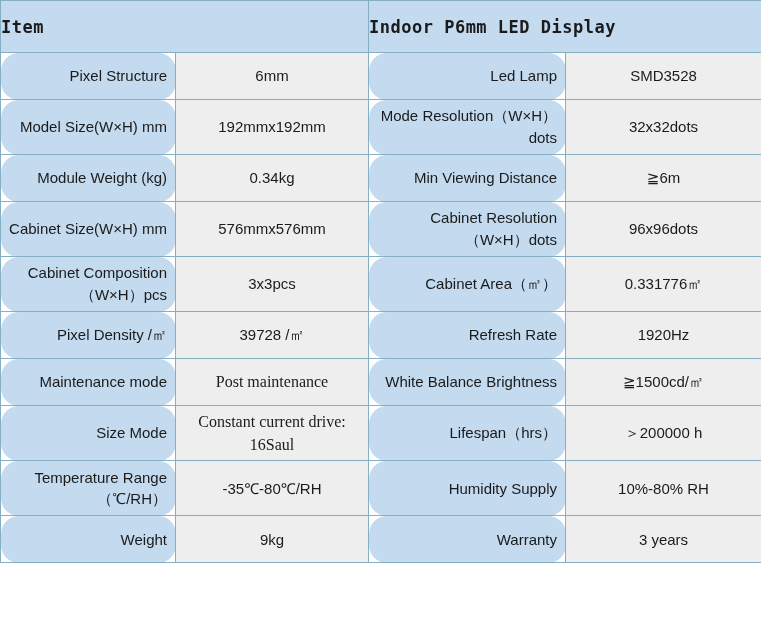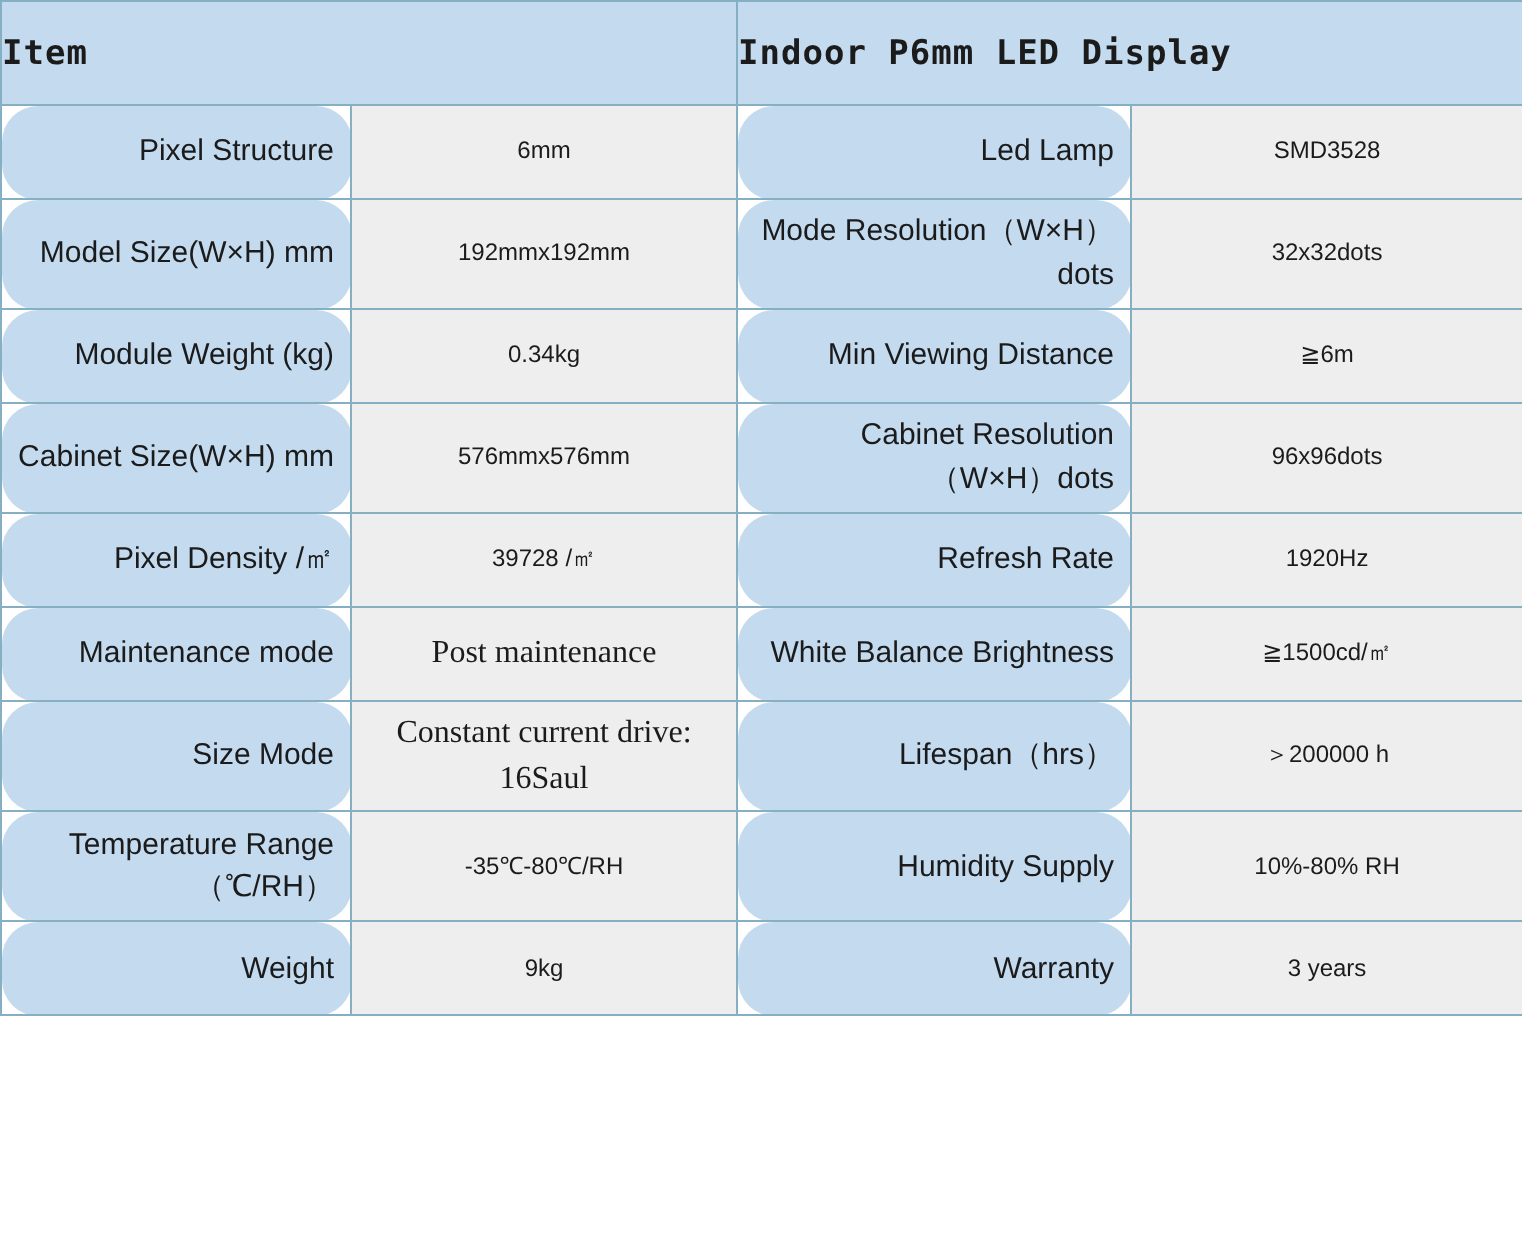--- a/index.html
+++ b/index.html
@@ -52,21 +52,21 @@
     font-size: 15px;
     text-align: right;
     padding: 4px 8px;
     line-height: 1.45;
     border-radius: 18px;
   }
 
   td.value {
     background: #eeeeee;
     color: #1b1b1b;
-    font-size: 12px;
+    font-size: 15px;
     text-align: center;
     padding: 4px 6px;
     line-height: 1.45;
   }
 
   td.value.serif {
     font-family: "Liberation Serif", "DejaVu Serif", serif;
     font-size: 16px;
   }
 
@@ -107,20 +107,26 @@
         <td class="value">0.34kg</td>
         <td class="label">Min Viewing Distance</td>
         <td class="value">≧6m</td>
       </tr>
       <tr class="tall">
         <td class="label">Cabinet  Size(W×H) mm</td>
         <td class="value">576mmx576mm</td>
         <td class="label">Cabinet  Resolution（W×H）dots</td>
         <td class="value">96x96dots</td>
       </tr>
+      <tr class="tall">
+        <td class="label">Cabinet  Composition（W×H）pcs</td>
+        <td class="value">3x3pcs</td>
+        <td class="label">Cabinet  Area（㎡）</td>
+        <td class="value">0.331776㎡</td>
+      </tr>
       <tr>
         <td class="label">Pixel Density /㎡</td>
         <td class="value">39728 /㎡</td>
         <td class="label">Refresh Rate</td>
         <td class="value">1920Hz</td>
       </tr>
       <tr>
         <td class="label">Maintenance mode</td>
         <td class="value serif">Post maintenance</td>
         <td class="label">White Balance Brightness</td>

